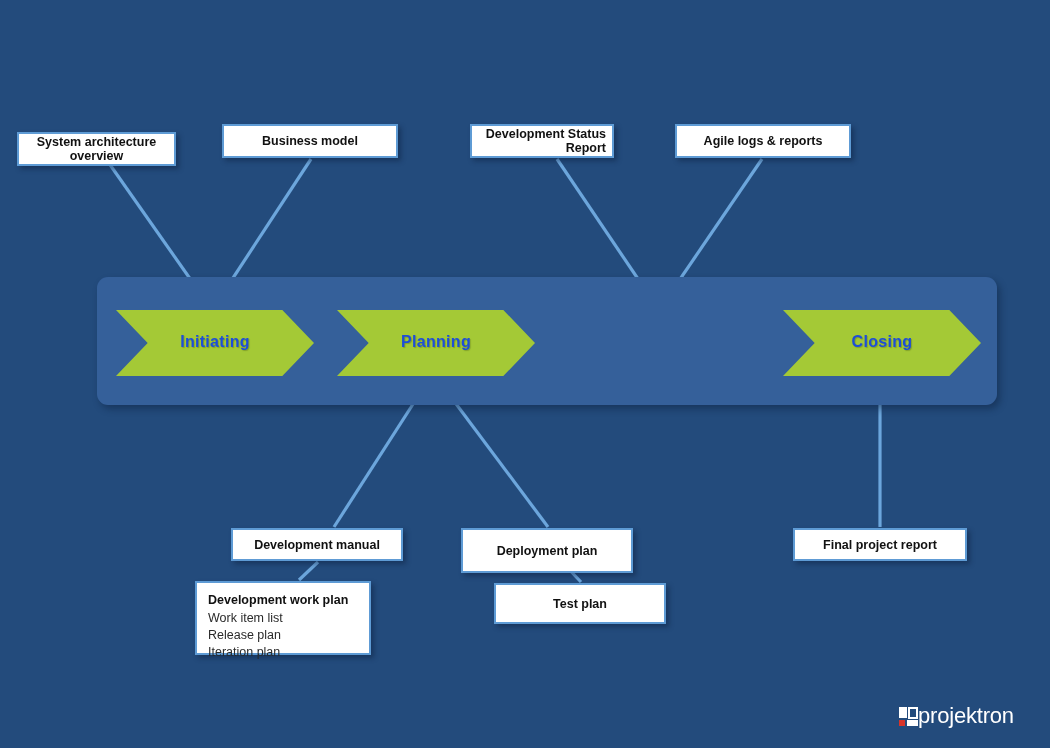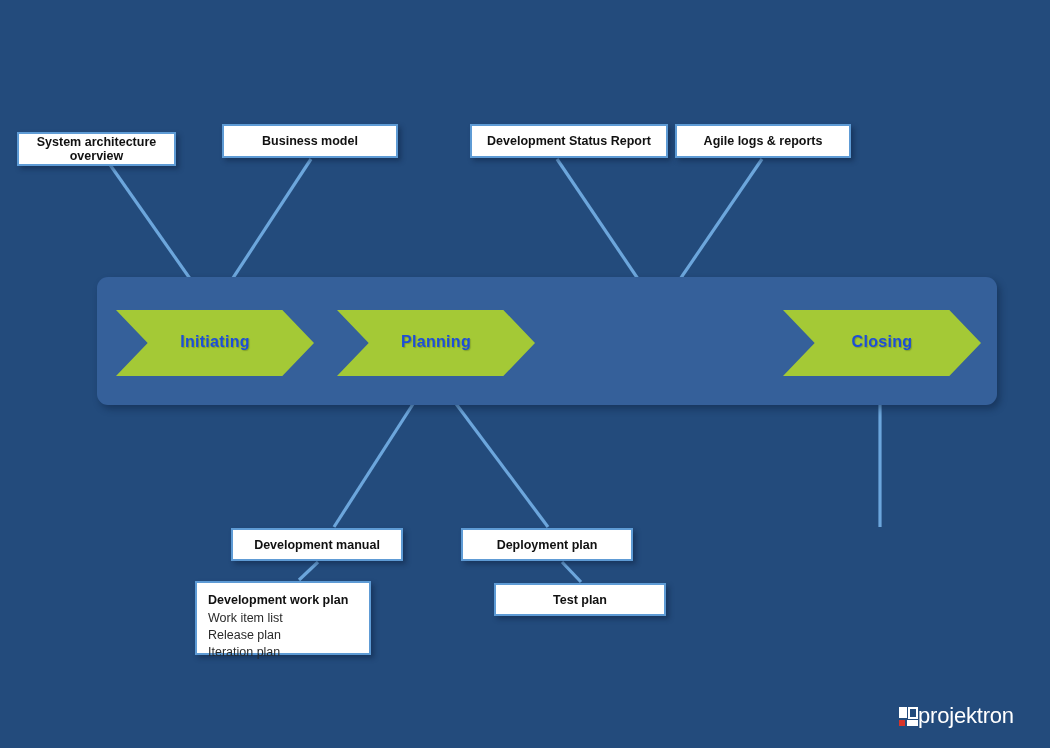--- a/index.html
+++ b/index.html
@@ -98,26 +98,26 @@
     display: block;
     font-size: 12.5px;
     font-weight: normal;
     color: #2a2a2a;
     line-height: 17px;
   }
 
   
   .b-sys   { left: 17px;  top: 132px; width: 159px; height: 34px; }
   .b-bus   { left: 222px; top: 124px; width: 176px; height: 34px; }
-  .b-dsr   { left: 470px; top: 124px; width: 198px; height: 34px; }
+  .b-dsr   { left: 470px; top: 124px; width: 144px; height: 34px; text-align: right; }
   .b-agile { left: 675px; top: 124px; width: 176px; height: 34px; }
   .b-devman{ left: 231px; top: 528px; width: 172px; height: 33px; }
-  .b-depl  { left: 461px; top: 528px; width: 172px; height: 33px; text-align: right; }
+  .b-depl  { left: 461px; top: 528px; width: 172px; height: 45px; text-align: right; }
   .b-final { left: 793px; top: 528px; width: 174px; height: 33px; }
-  .b-test  { left: 494px; top: 583px; width: 172px; height: 33px; }
+  .b-test  { left: 494px; top: 583px; width: 172px; height: 41px; }
   .b-dwp   { left: 195px; top: 581px; width: 176px; height: 74px; }
 
   
   .logo {
     position: absolute;
     left: 899px;
     top: 703px;
     display: flex;
     align-items: center;
     gap: 0;
@@ -210,20 +210,23 @@
   </div>
   <div class="doc-box b-agile">
     <span>Agile logs &amp; reports</span>
   </div>
 
   <div class="doc-box b-devman">
     <span>Development manual</span>
   </div>
   <div class="doc-box b-depl">
     <span>Deployment plan</span>
+  </div>
+  <div class="doc-box b-final">
+    <span>Final project report</span>
   </div>
   <div class="doc-box b-test">
     <span>Test plan</span>
   </div>
 
   <div class="doc-box list-box b-dwp">
     <span class="list-title">Development work plan</span>
     <span class="list-item">Work item list</span>
     <span class="list-item">Release plan</span>
     <span class="list-item">Iteration plan</span>

